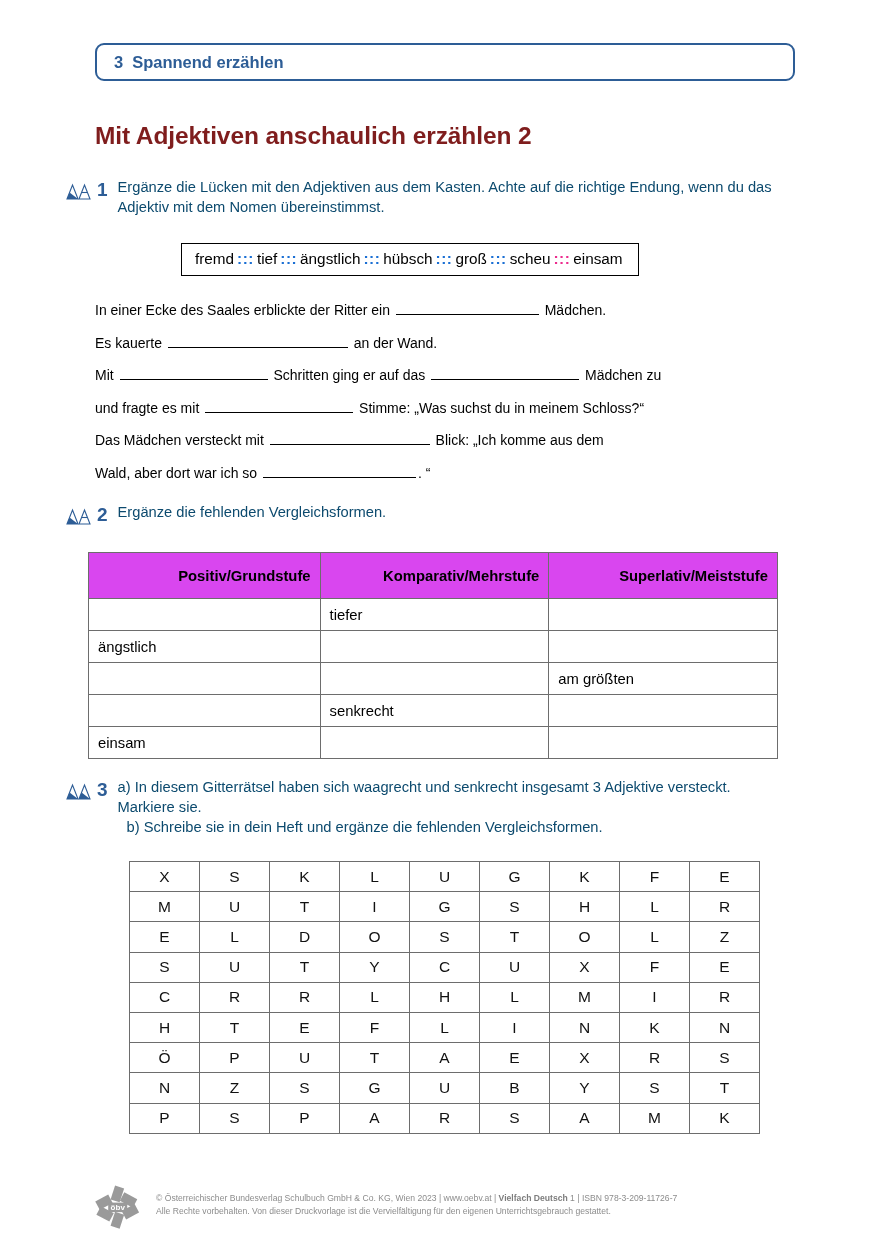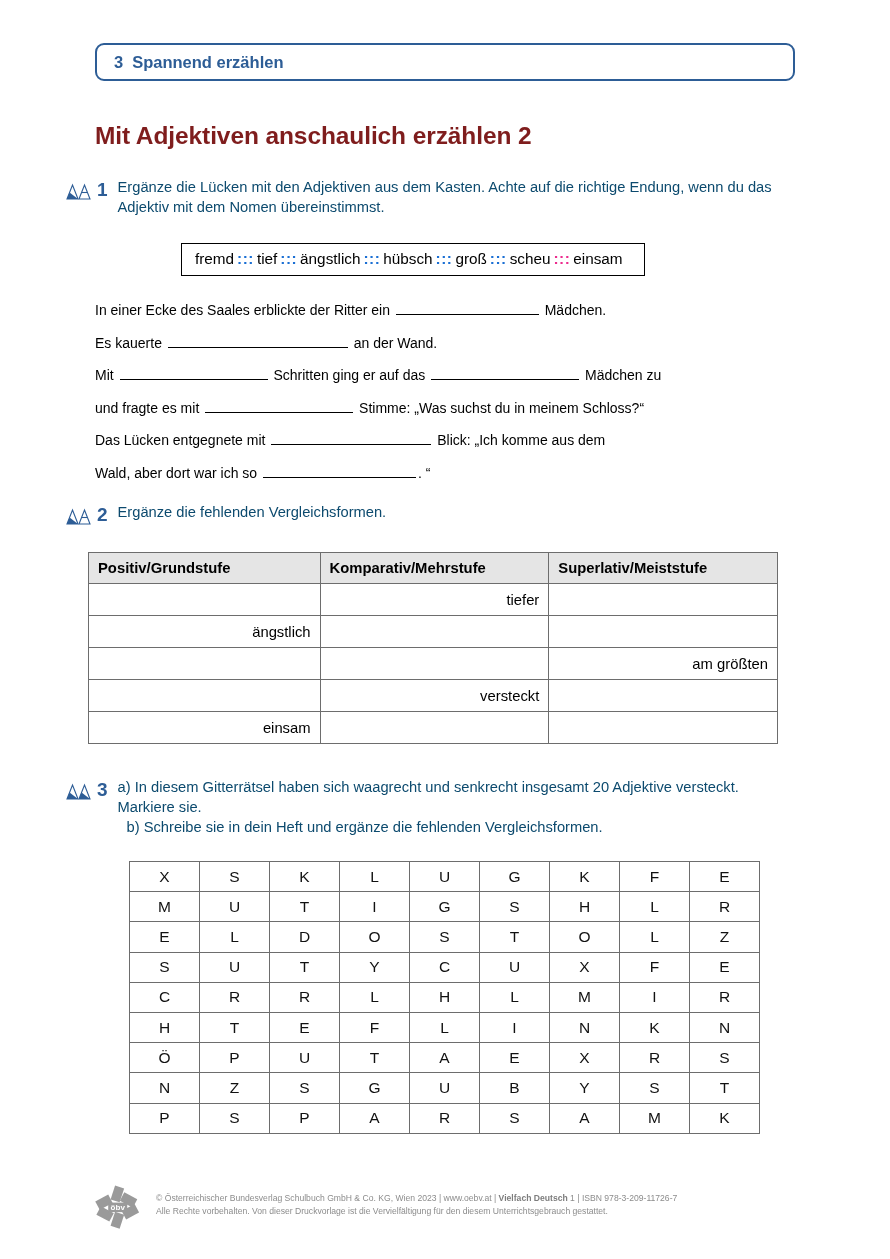--- a/index.html
+++ b/index.html
@@ -93,21 +93,21 @@
   }
   .ex-text .indent-b { display: block; padding-left: 9px; }
 
   
   .wordbank {
     position: absolute;
     left: 181px;
     top: 243px;
     border: 1.4px solid #000;
     background: #fff;
-    padding: 6px 21px 7px 13px;
+    padding: 6px 15px 7px 13px;
     font-size: 15.3px;
     white-space: nowrap;
   }
   .sep {
     letter-spacing: 0.5px;
     font-weight: bold;
     margin: 0 3px;
   }
   .sep-blue { color: #1a6fd4; }
   .sep-pink { color: #ec2b8e; }
@@ -141,28 +141,28 @@
     top: 552px;
     width: 690px;
     border-collapse: collapse;
     font-size: 14.8px;
   }
   .cmp-table th,
   .cmp-table td {
     border: 1.1px solid #6d6d6d;
     height: 32px;
     padding: 3px 9px;
+    text-align: left;
+    vertical-align: middle;
+  }
+  .cmp-table th {
+    background: #d946ef;
     text-align: right;
-    vertical-align: middle;
-  }
-  .cmp-table th {
-    background: #e5e5e5;
-    text-align: left;
-    font-weight: bold;
-    height: 31px;
+    font-weight: bold;
+    height: 46px;
   }
   .cmp-table col.c1 { width: 232px; }
   .cmp-table col.c2 { width: 229px; }
   .cmp-table col.c3 { width: 229px; }
 
   
   .grid {
     position: absolute;
     left: 129px;
     top: 861px;
@@ -227,21 +227,21 @@
 
   <div class="wordbank">
     <span id="wordbank-content"><span>fremd</span><span class="sep sep-blue">:::</span><span>tief</span><span class="sep sep-blue">:::</span><span>ängstlich</span><span class="sep sep-blue">:::</span><span>hübsch</span><span class="sep sep-blue">:::</span><span>groß</span><span class="sep sep-blue">:::</span><span>scheu</span><span class="sep sep-pink">:::</span><span>einsam</span></span>
   </div>
 
   <div class="cloze" id="cloze-container">
       <div class="cloze-line"><span>In einer Ecke des Saales erblickte der Ritter ein </span><span class="blank" style="width: 143px;"></span><span> Mädchen.</span></div>
       <div class="cloze-line"><span>Es kauerte </span><span class="blank" style="width: 180px;"></span><span> an der Wand.</span></div>
       <div class="cloze-line"><span>Mit </span><span class="blank" style="width: 148px;"></span><span> Schritten ging er auf das </span><span class="blank" style="width: 148px;"></span><span> Mädchen zu</span></div>
       <div class="cloze-line"><span>und fragte es mit </span><span class="blank" style="width: 148px;"></span><span> Stimme: „Was suchst du in meinem Schloss?“</span></div>
-      <div class="cloze-line"><span>Das Lücken entgegnete mit </span><span class="blank" style="width: 160px;"></span><span> Blick: „Ich komme aus dem</span></div>
+      <div class="cloze-line"><span>Das Mädchen versteckt mit </span><span class="blank" style="width: 160px;"></span><span> Blick: „Ich komme aus dem</span></div>
       <div class="cloze-line"><span>Wald, aber dort war ich so </span><span class="blank" style="width: 153px;"></span><span>. “</span></div>
     </div>
 
   <div class="exercise" style="top:503px;">
     <div class="ex-head">
       <svg class="diff-icon" viewBox="0 0 50 42">
         <path d="M13 6 L24 34 L2 34 Z" fill="none" stroke="#2d5d96" stroke-width="2.2"></path>
         <path d="M7.2 21 L24 34 L2 34 Z" fill="#2d5d96"></path>
         <path d="M37 6 L48 34 L26 34 Z" fill="none" stroke="#2d5d96" stroke-width="2.2"></path>
         <line x1="31.2" y1="21" x2="42.8" y2="21" stroke="#2d5d96" stroke-width="2.2"></line>
@@ -275,42 +275,42 @@
           <td></td>
           <td></td>
         </tr>
         <tr>
           <td></td>
           <td></td>
           <td>am größten</td>
         </tr>
         <tr>
           <td></td>
-          <td>versteckt</td>
+          <td>senkrecht</td>
           <td></td>
         </tr>
         <tr>
           <td>einsam</td>
           <td></td>
           <td></td>
         </tr>
       </tbody>
   </table>
 
   <div class="exercise" style="top:778px;">
     <div class="ex-head">
       <svg class="diff-icon" viewBox="0 0 50 42">
         <path d="M13 6 L24 34 L2 34 Z" fill="none" stroke="#2d5d96" stroke-width="2.2"></path>
         <path d="M7.2 21 L24 34 L2 34 Z" fill="#2d5d96"></path>
         <path d="M37 6 L48 34 L26 34 Z" fill="none" stroke="#2d5d96" stroke-width="2.2"></path>
         <path d="M31.2 21 L48 34 L26 34 Z" fill="#2d5d96"></path>
       </svg>
       <span class="ex-num">3</span>
       <span class="ex-text">
-        <span>a) In diesem Gitterrätsel haben sich waagrecht und senkrecht insgesamt 20</span>
+        <span>a) In diesem Gitterrätsel haben sich waagrecht und senkrecht insgesamt 3</span>
         <span>Adjektive versteckt. Markiere sie.</span>
         <span class="indent-b">b) Schreibe sie in dein Heft und ergänze die fehlenden Vergleichsformen.</span>
       </span>
     </div>
   </div>
 
   <table class="grid">
     <tbody id="grid-body">
         <tr>
           <td>X</td>
@@ -424,17 +424,17 @@
         <rect x="4" y="33" width="20" height="13" transform="rotate(28 14 39)"></rect>
         <rect x="36" y="14" width="20" height="13" transform="rotate(28 46 20)"></rect>
       </g>
       <rect x="18" y="24" width="26" height="13" fill="#9a9a9a"></rect>
       <text x="31" y="34.5" font-size="11" font-weight="bold" fill="#ffffff" text-anchor="middle" font-family="'Liberation Sans', sans-serif">öbv</text>
     </svg>
     <div class="footer-text">
       <div>
         <span>© Österreichischer Bundesverlag Schulbuch GmbH &amp; Co. KG, Wien 2023 | www.oebv.at | </span><b>Vielfach Deutsch</b><span> 1 | ISBN 978-3-209-11726-7</span>
       </div>
-      <div>Alle Rechte vorbehalten. Von dieser Druckvorlage ist die Vervielfältigung für den diesem Unterrichtsgebrauch gestattet.</div>
+      <div>Alle Rechte vorbehalten. Von dieser Druckvorlage ist die Vervielfältigung für den eigenen Unterrichtsgebrauch gestattet.</div>
     </div>
   </div>
 
 </div>
 
 </body></html>

